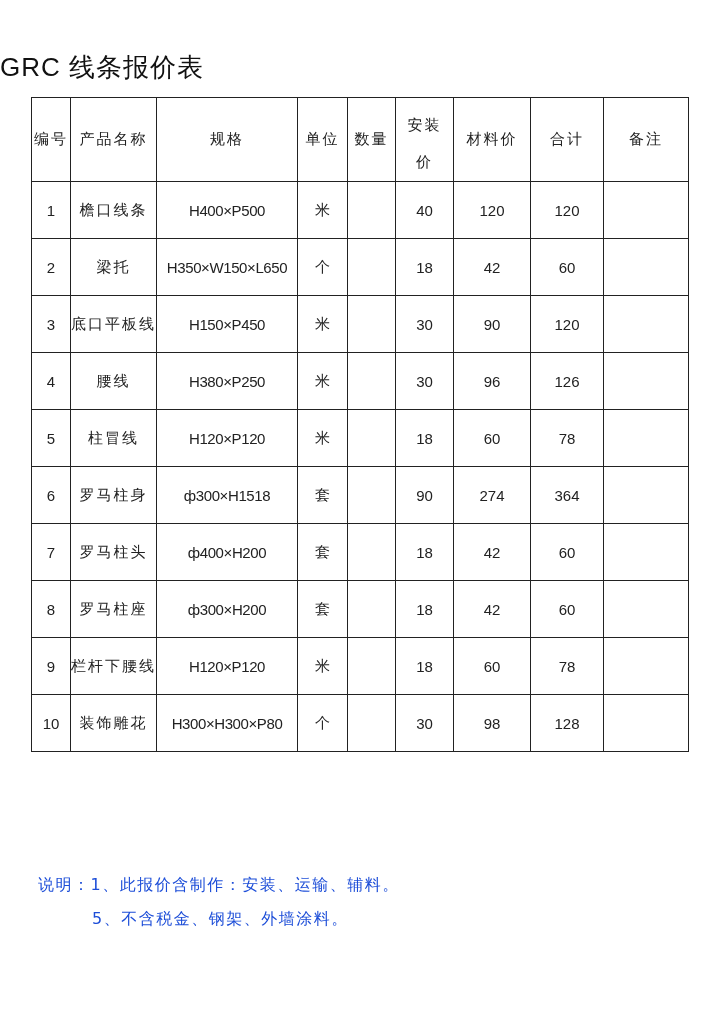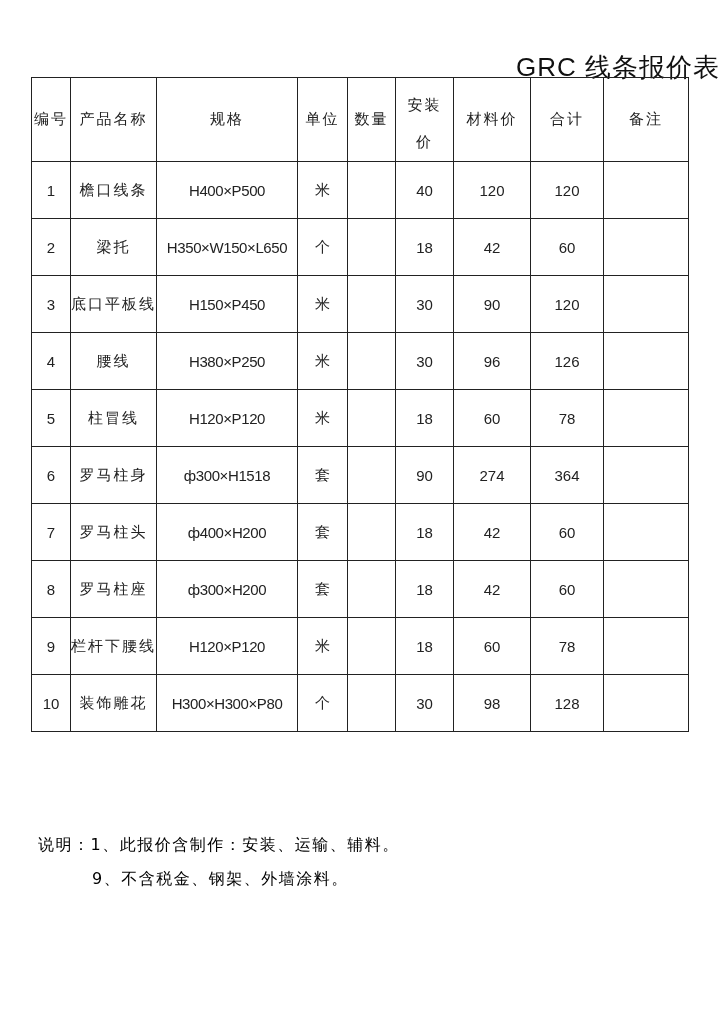--- a/index.html
+++ b/index.html
@@ -1,31 +1,31 @@
 <!DOCTYPE html>
 <html><head>
   <meta charset="utf-8">
   <style>
     html, body { margin: 0; padding: 0; background: #ffffff; }
     body { width: 720px; height: 1020px; position: relative; overflow: hidden;
            font-family: "DejaVu Sans", "Liberation Sans", sans-serif; color: #222; }
-    .title { position: absolute; left: 0; width: 720px; top: 50px; text-align: right;
+    .title { position: absolute; left: 0; width: 720px; top: 50px; text-align: left;
              font-size: 26px; letter-spacing: 1px; color: #111;
              font-family: "Liberation Sans", "DejaVu Sans", sans-serif; }
-    table.quote { position: absolute; left: 31px; top: 77px; border-collapse: collapse;
+    table.quote { position: absolute; left: 31px; top: 97px; border-collapse: collapse;
                   table-layout: fixed; width: 657px; }
     table.quote td, table.quote th { border: 1.5px solid #222; text-align: center; vertical-align: middle;
                   padding: 0; font-weight: normal; font-size: 15px; color: #222; }
     table.quote th { height: 83px; }
     table.quote td { height: 56px; }
     .cjk { letter-spacing: 2px; }
     .num { font-family: "Liberation Sans", sans-serif; font-size: 16px; }
     .spec { font-family: "Liberation Sans", sans-serif; font-size: 15.5px; letter-spacing: -0.4px; margin-left: 12px; }
     .hdr-two { line-height: 44px; display: block; }
-    .notes { position: absolute; left: 38px; top: 832px; font-size: 16px; color: #000000; }
+    .notes { position: absolute; left: 38px; top: 872px; font-size: 16px; color: #1d4ed8; }
     .notes .line { height: 34px; line-height: 26px; letter-spacing: 1.5px; }
     .notes .indent { padding-left: 54px; }
   </style>
 </head>
 <body>
 
 <div class="title">GRC 线条报价表</div>
 
 <table class="quote">
   <colgroup>
@@ -175,14 +175,14 @@
     <td class="num">128</td>
     <td></td>
   </tr>
 
 
 </tbody>
 </table>
 
 <div class="notes">
   <div class="line">说明：1、此报价含制作：安装、运输、辅料。</div>
-  <div class="line indent">9、不含税金、钢架、外墙涂料。</div>
+  <div class="line indent">5、不含税金、钢架、外墙涂料。</div>
 </div>
 
 </body></html>

